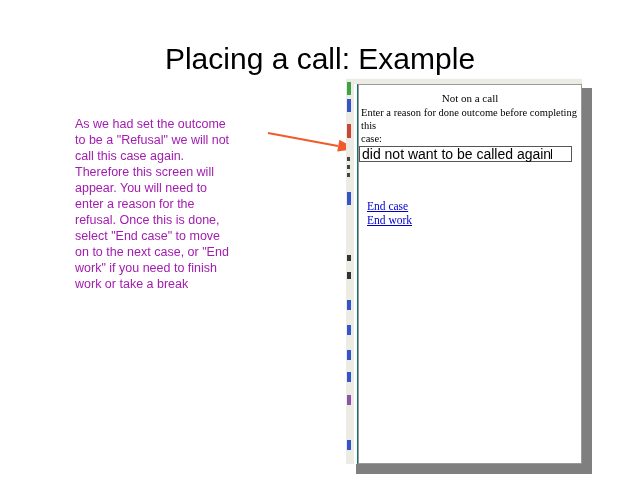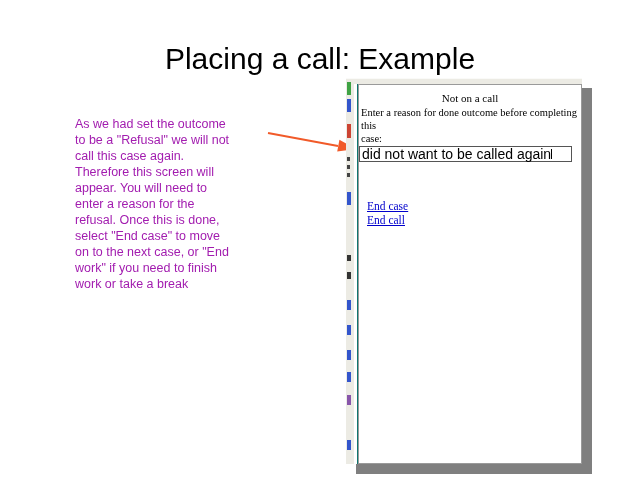--- a/index.html
+++ b/index.html
@@ -96,18 +96,18 @@
     <div class="panel">
       <div class="panel-heading">Not on a call</div>
       <div class="panel-prompt">Enter a reason for done outcome before completing this
 case:</div>
       <div class="reason-field">
         <span>did not want to be called again</span>
           <span class="caret"></span>
       </div>
       <div class="links">
         <a class="plink">End case</a>
-        <a class="plink">End call</a>
+        <a class="plink">End work</a>
       </div>
     </div>
   </div>
 
 </div>
 
 </body></html>

